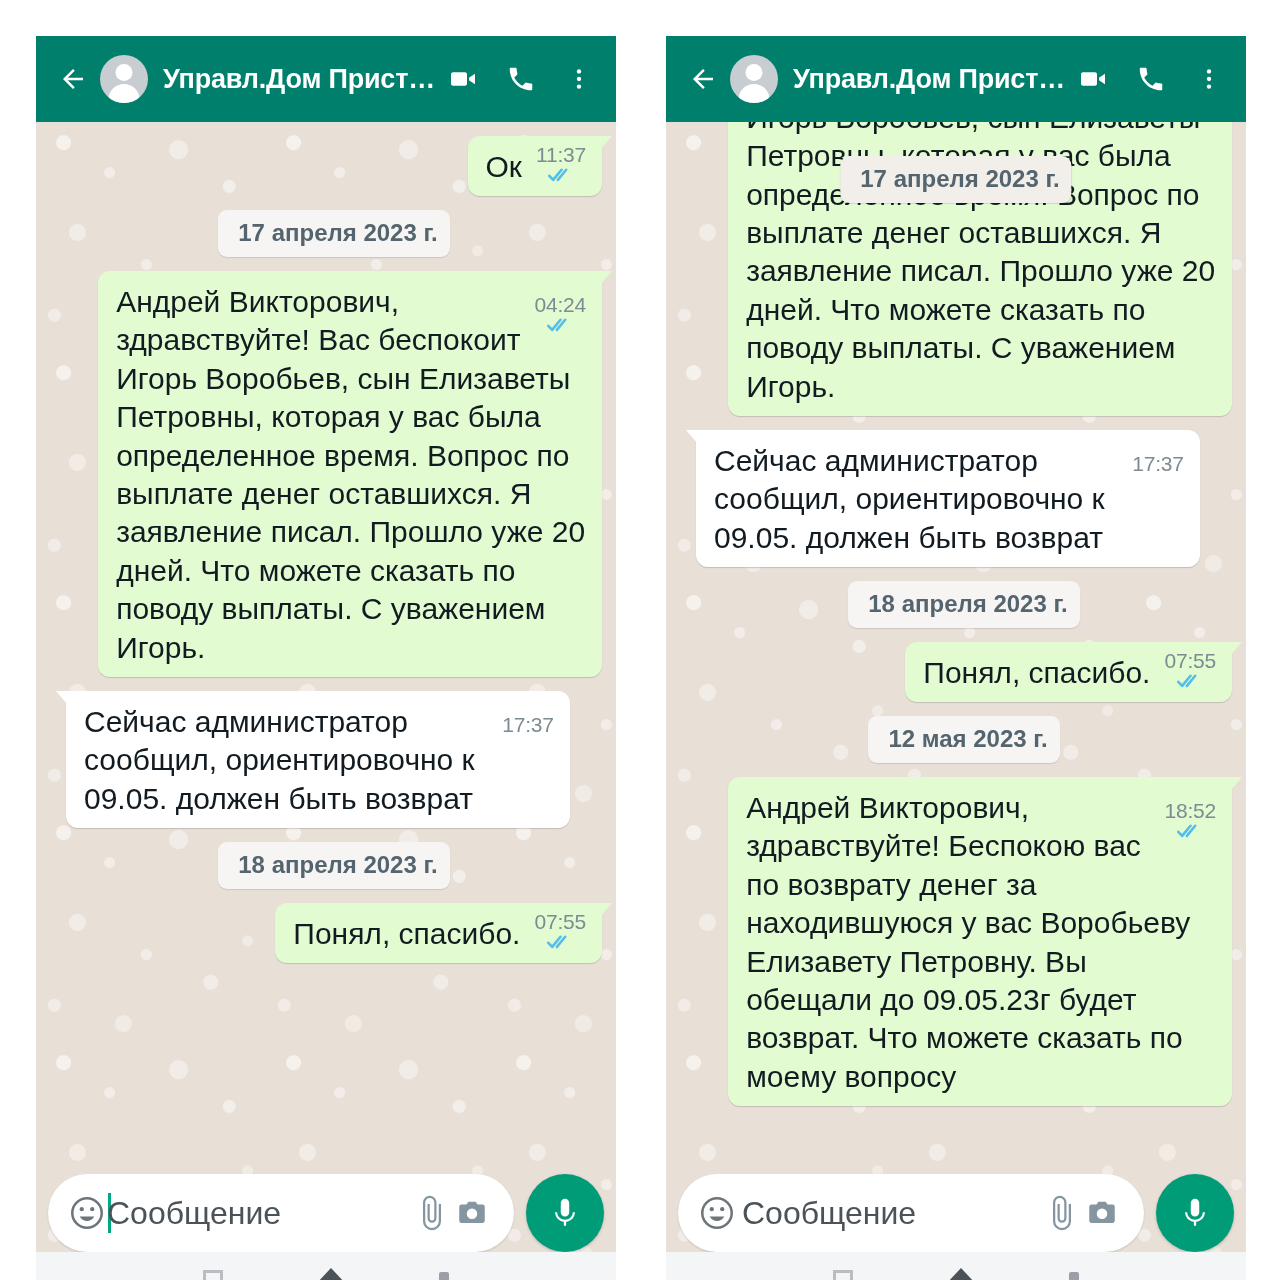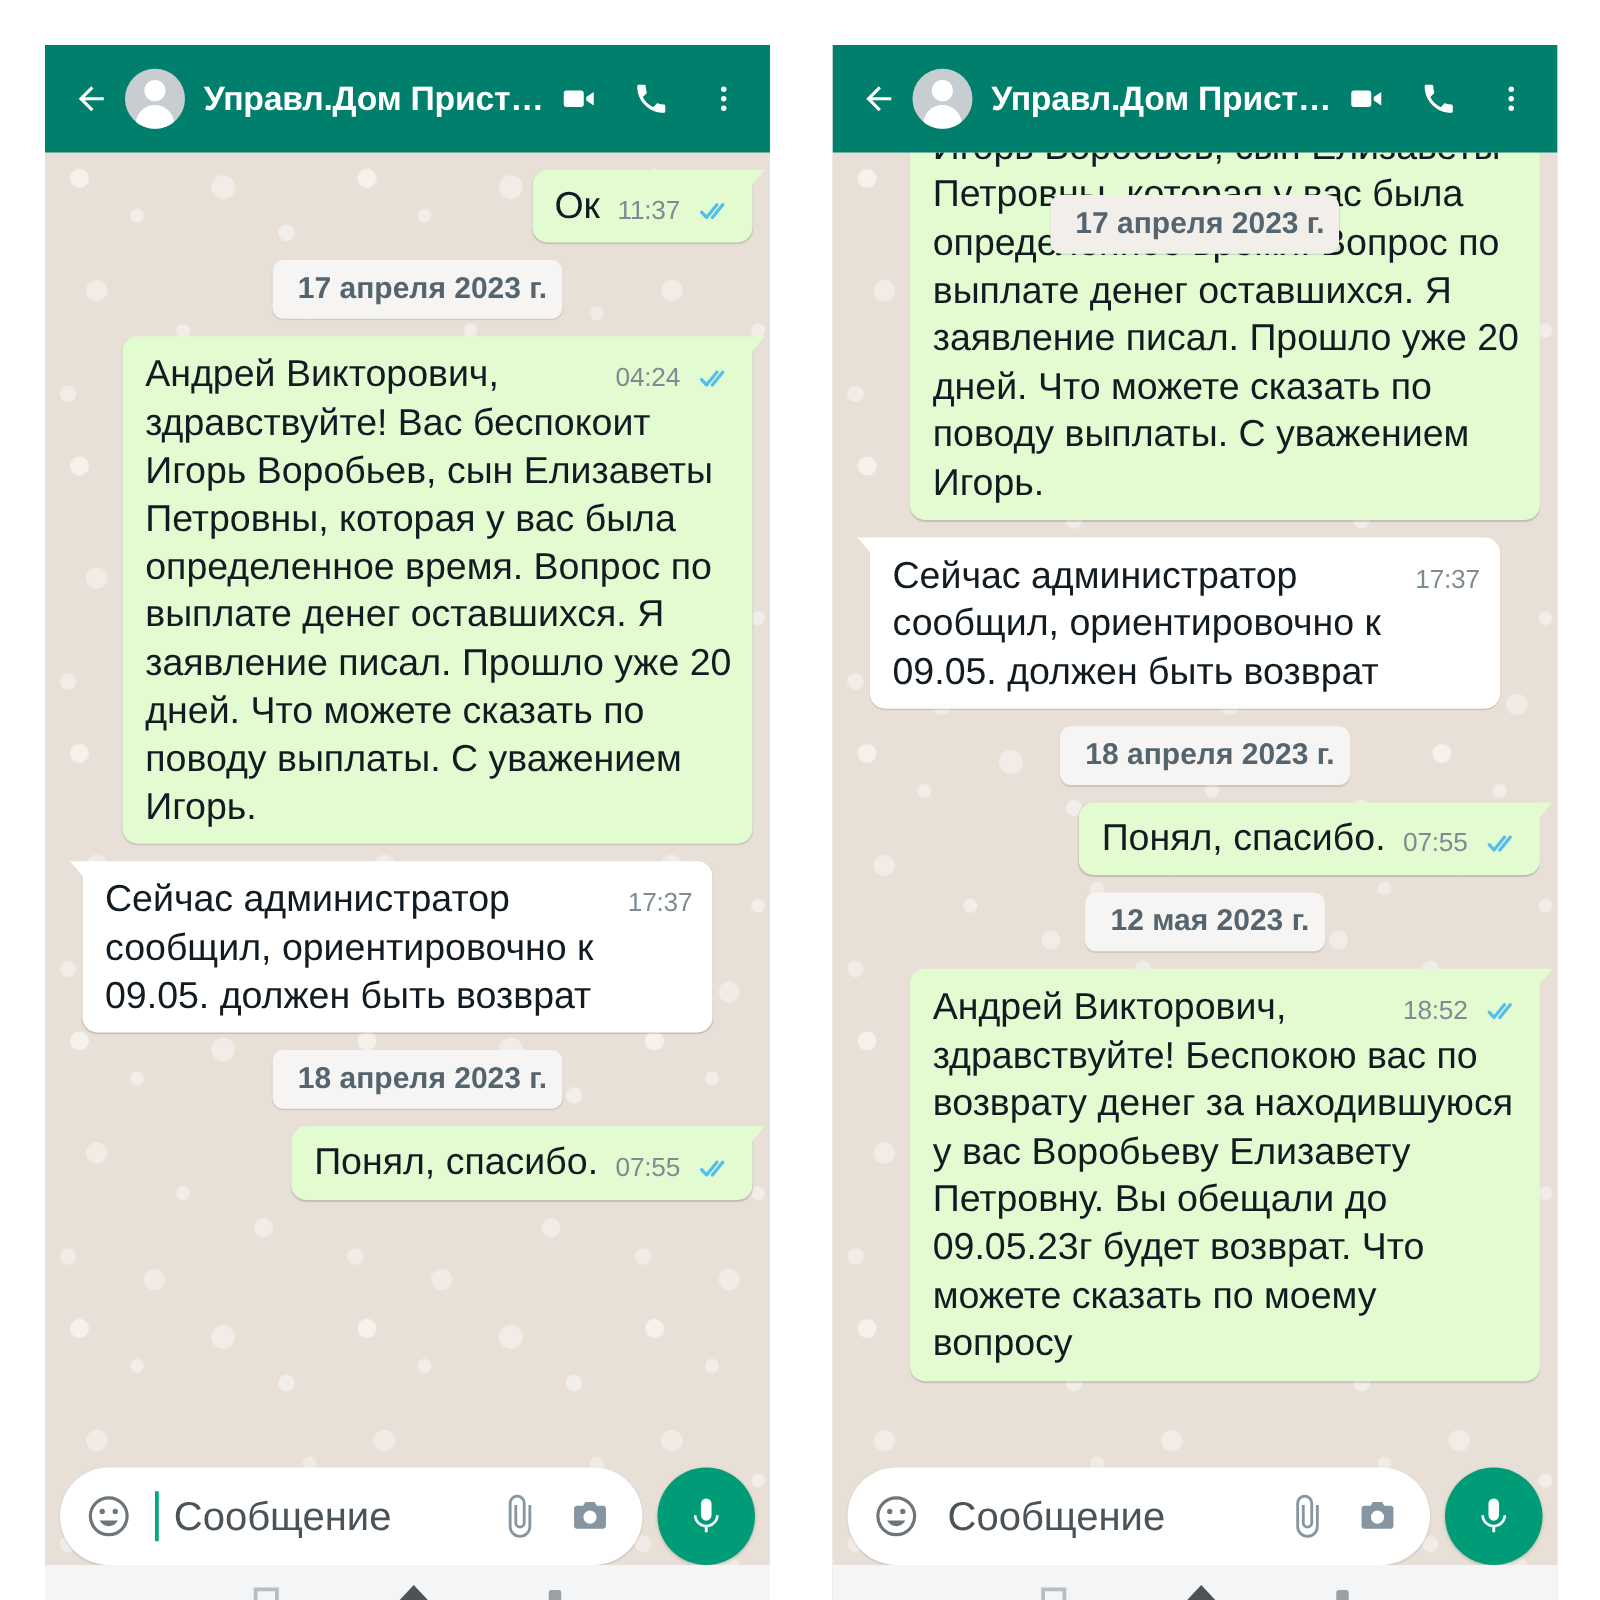--- a/index.html
+++ b/index.html
@@ -161,25 +161,26 @@
     font-size: 30px;
     line-height: 1.28;
     color: #111b21;
     white-space: pre-wrap;
     word-break: break-word;
   }
 
   .meta {
     display: inline-flex;
     align-items: center;
-    gap: 16px;
+    gap: 0;
     float: right;
     margin: 6px 0 0 14px;
     position: relative;
     top: 4px;
+    flex-direction: column;
   }
   .meta .time {
     font-size: 21px;
     color: #7d8b92;
     letter-spacing: -0.2px;
   }
   .ticks { width: 26px; height: 16px; display: inline-block; }
 
   
   .bubble.inline { display: flex; align-items: flex-end; gap: 14px; padding: 10px 16px 10px 18px; }
@@ -240,21 +241,20 @@
   }
   .input-pill {
     flex: 1 1 auto;
     height: 78px;
     background: #ffffff;
     border-radius: 40px;
     display: flex;
     align-items: center;
     padding: 0 22px 0 20px;
     box-shadow: 0 1px 2px rgba(0,0,0,0.14);
-    gap: 16px;
   }
   .emoji-icon { width: 38px; height: 38px; flex: 0 0 auto; }
   .caret {
     width: 3px; height: 40px;
     background: #00a884;
     flex: 0 0 auto;
     margin-left: 2px;
   }
   .placeholder {
     flex: 1 1 auto;

